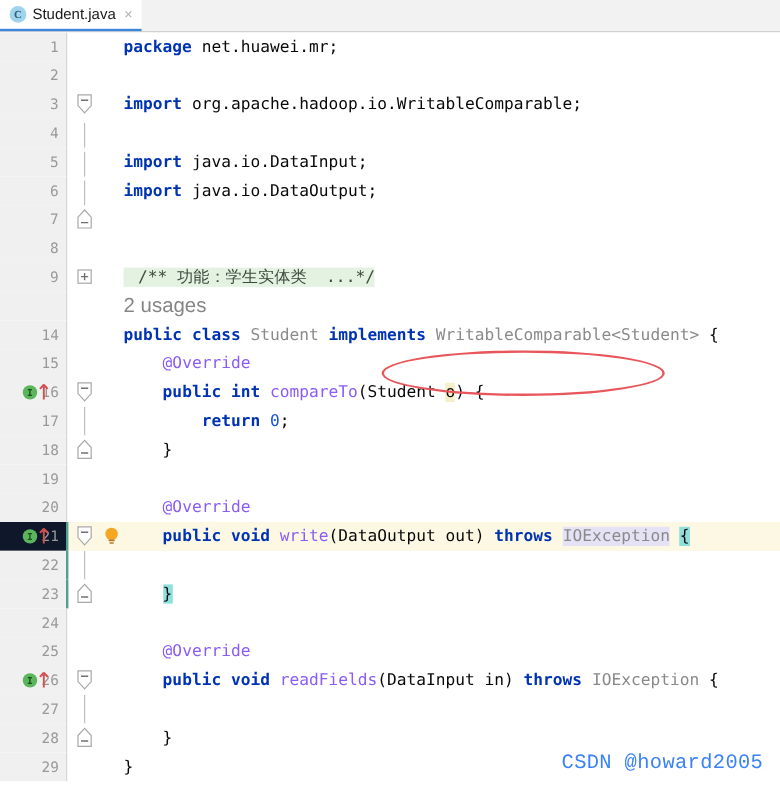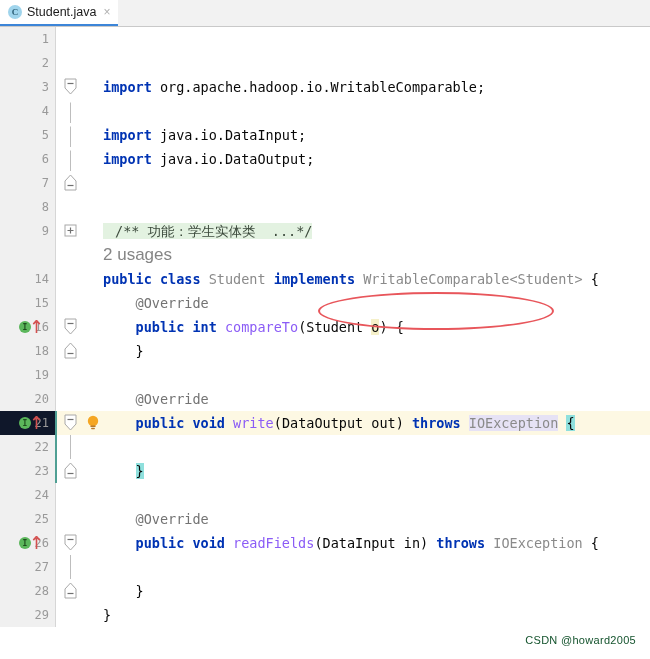--- a/index.html
+++ b/index.html
@@ -160,21 +160,21 @@
     font-size: 13.5px;
     color: #080808;
     white-space: pre;
     position: relative;
   }
 
   
   .kw     { color: #0033b3; font-weight: bold; }
   .plain  { color: #080808; }
   .method { color: #8b5cf6; text-align: right; }
-  .anno   { color: #737373; margin-top: 48px; }
+  .anno   { color: #8b5cf6; margin-top: 48px; }
   .usages { color: #858585; font-family: "Liberation Sans", sans-serif; font-size: 17px; }
   .fold-text {
     background: #e3f2e1;
     color: #3c4a3c;
     padding-left: 12px;
   }
   .hl-param   { background: #f5f0c9; }
   .hl-except  { background: #e6e2f5; color: #8a8a8a; }
   .hl-brace   { background: #8fe0dd; }
   .dim        { color: #8a8a8a; }
@@ -189,42 +189,43 @@
     border: 2px solid #e8565b;
     border-radius: 50%;
     pointer-events: none;
   }
 
   
   #watermark {
     position: absolute;
     right: 14px;
     bottom: 14px;
-    font-family: Liberation Sans, sans-serif;
-    font-size: 11px;
-    color: #14532d;
+    font-family: Liberation Mono, monospace;
+    font-size: 17px;
+    color: #3b82f6;
     letter-spacing: 0.3px;
   }
 </style>
 </head>
 <body>
 
 <div id="tabbar">
   <div class="tab">
     <span class="tab-icon">C</span>
     <span class="tab-label">Student.java</span>
     <span class="tab-close">×</span>
   </div>
 </div>
 
 <div id="editor">
 
   <div class="row">
     <div class="gutter"><span class="lineno">1</span></div>
     <div class="markers"></div>
+    <div class="code"><span class="kw">package</span> <span class="plain">net.huawei.mr;</span></div>
   </div>
 
   <div class="row">
     <div class="gutter"><span class="lineno">2</span></div>
     <div class="markers"></div>
     <div class="code"></div>
   </div>
 
   <div class="row">
     <div class="gutter"><span class="lineno">3</span></div>
@@ -320,20 +321,29 @@
         <path d="M4.5 14 v-11 M4.5 1.5 l-3.2 3.6 M4.5 1.5 l3.2 3.6" stroke="#d4504f" stroke-width="1.6" fill="none"></path>
       </svg>
       <svg class="fold" viewBox="0 0 13 17">
         <path d="M1 1 h11 v9 l-5.5 6 l-5.5 -6 z" fill="#ffffff" stroke="#a8a8a8" stroke-width="1"></path>
         <path d="M3.5 5.5 h6" stroke="#707070" stroke-width="1.2"></path>
       </svg>
     </div>
     <div class="code">    <span class="kw">public</span> <span class="kw">int</span> <span class="method">compareTo</span><span class="plain">(</span><span class="plain">Student</span> <span class="hl-param">o</span><span class="plain">) {</span></div>
   </div>
 
+  <div class="row">
+    <div class="gutter"><span class="lineno">17</span></div>
+    <div class="markers">
+      <svg class="fold" viewBox="0 0 13 24" style="top:0;height:24px">
+        <path d="M6.5 0 v24" stroke="#bdbdbd" stroke-width="1"></path>
+      </svg>
+    </div>
+    <div class="code">        <span class="kw">return</span> <span class="plain" style="color:#1750eb">0</span><span class="plain">;</span></div>
+  </div>
 
   <div class="row">
     <div class="gutter"><span class="lineno">18</span></div>
     <div class="markers">
       <svg class="fold" viewBox="0 0 13 17">
         <path d="M1 16 h11 v-9 l-5.5 -6 l-5.5 6 z" fill="#ffffff" stroke="#a8a8a8" stroke-width="1"></path>
         <path d="M3.5 11.5 h6" stroke="#707070" stroke-width="1.2"></path>
       </svg>
     </div>
     <div class="code">    <span class="plain">}</span></div>

